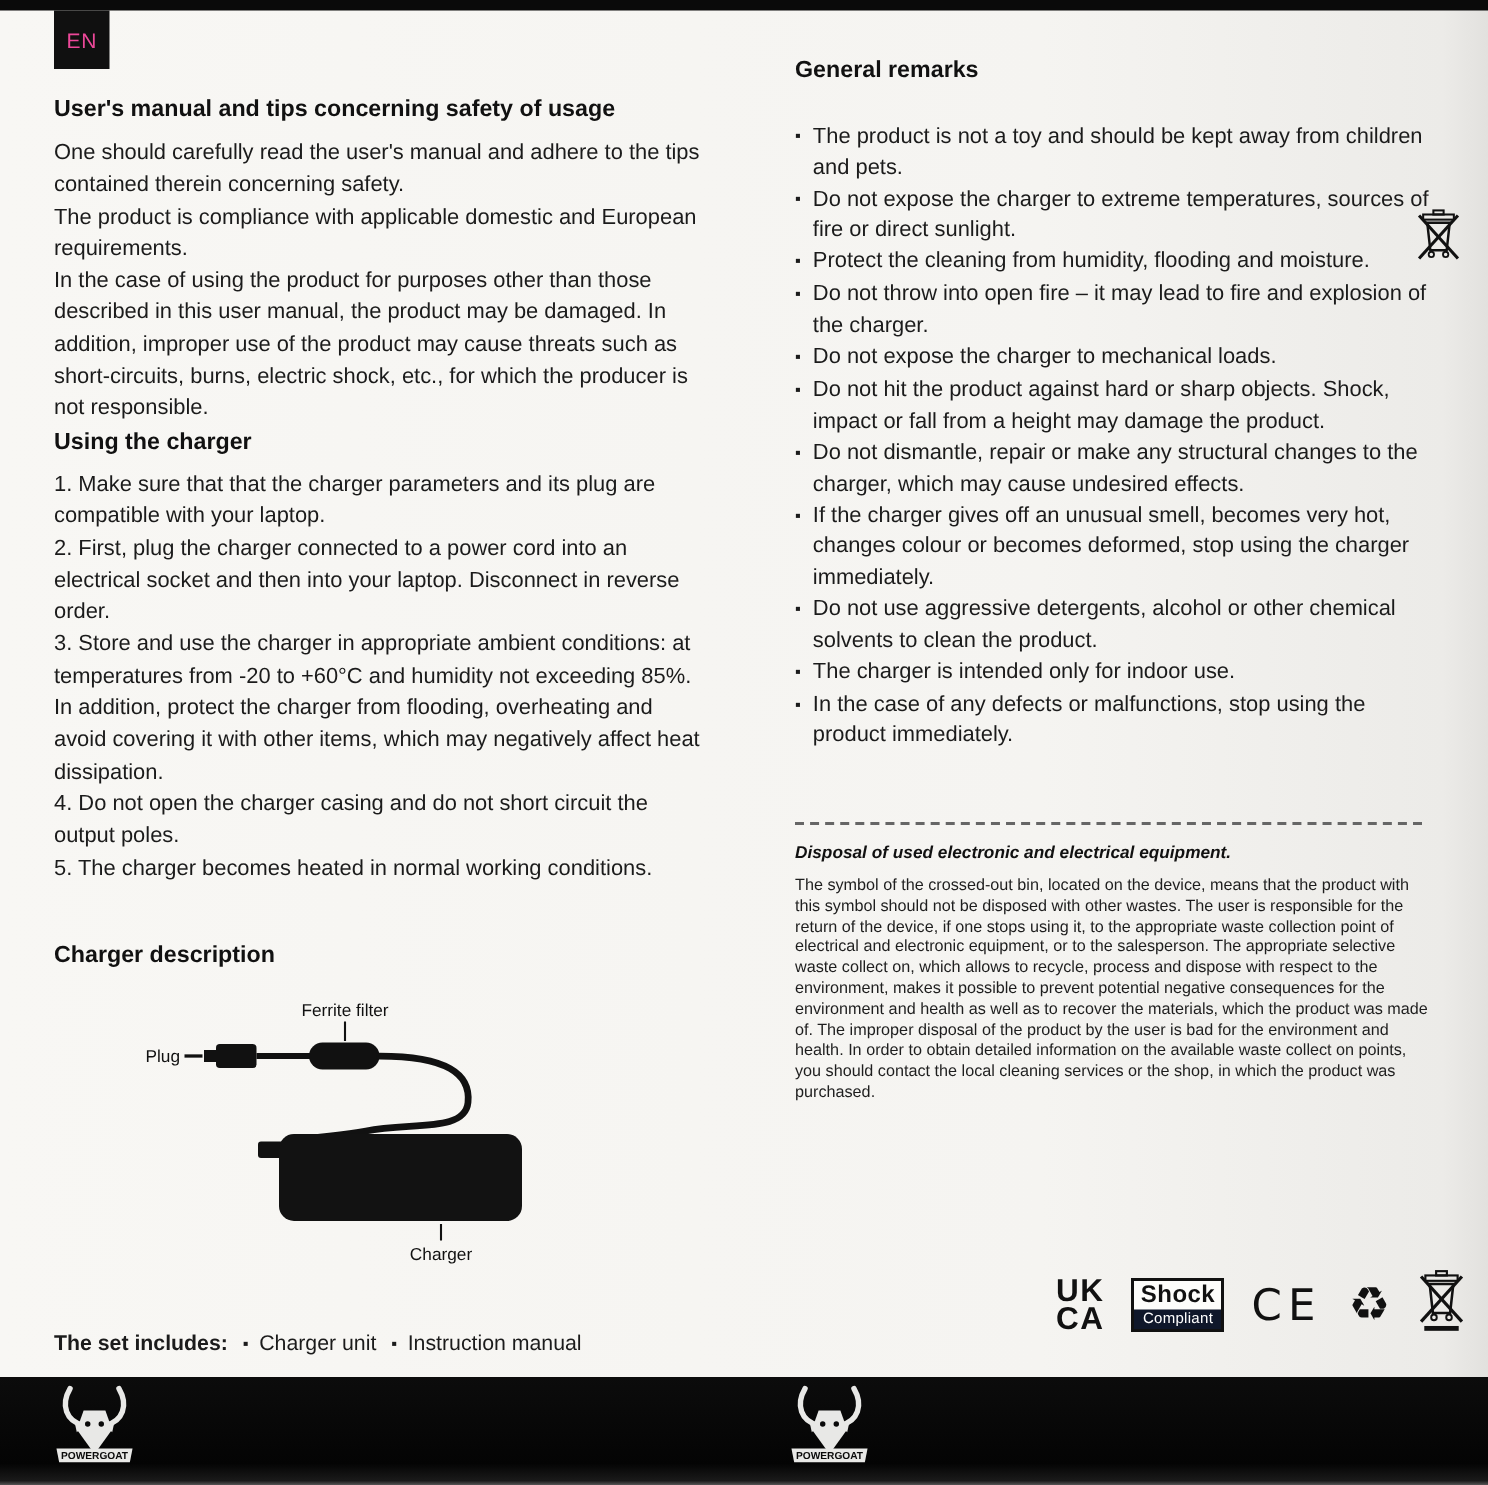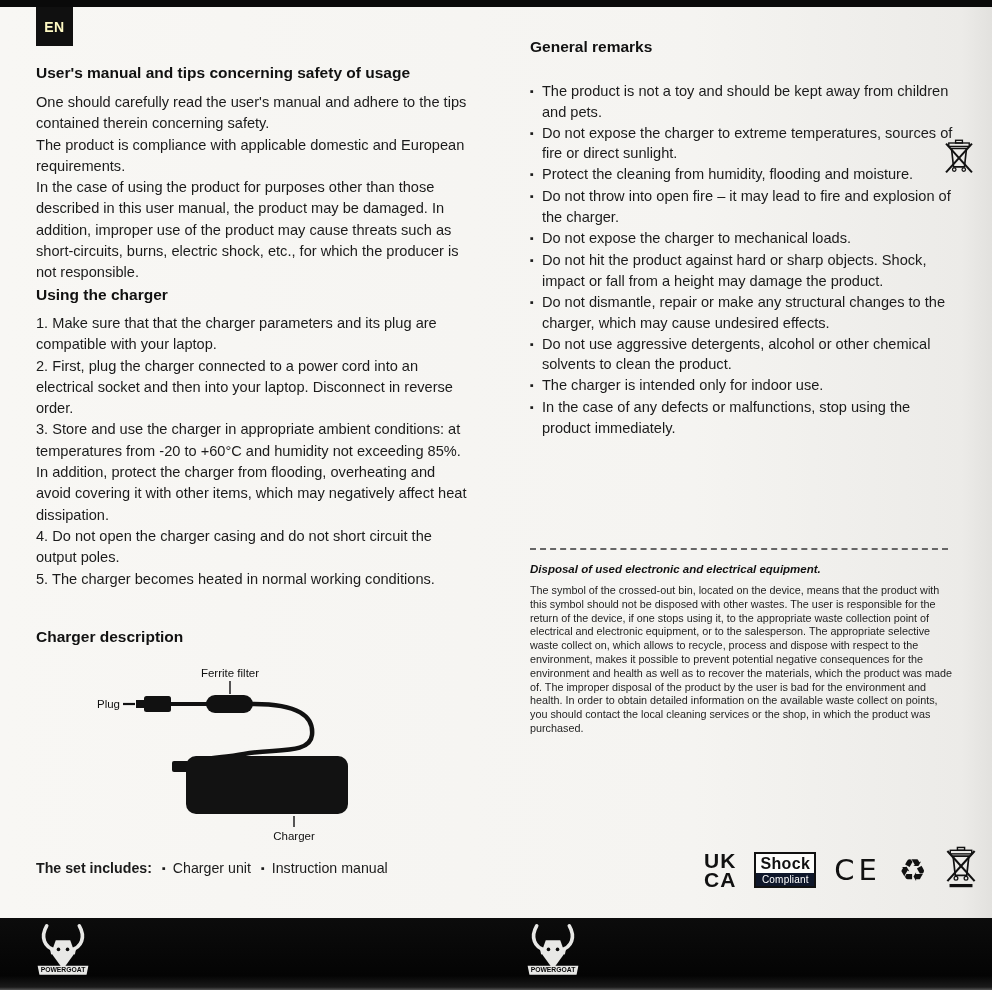--- a/index.html
+++ b/index.html
@@ -5,21 +5,21 @@
   * { margin:0; padding:0; box-sizing:border-box; }
   html,body { background:#ddd; }
   .page {
     position:relative; width:992px; height:990px; margin:0 auto;
     background:linear-gradient(90deg,#f8f7f4 0%,#f5f4f1 70%,#ecebe8 97%,#e2e1de 100%);
     font-family:"Liberation Sans", sans-serif; color:#1b1b1b; overflow:hidden;
   }
   .top-bar { position:absolute; top:0; left:0; right:0; height:7px; background:#0a0a0a; }
   .lang-badge {
     position:absolute; left:36px; top:7px; width:37px; height:39px; background:#101010;
-    color:#fef9c3; font-weight:bold; font-size:14px; display:flex; align-items:center; justify-content:center;
+    color:#ec4899; font-weight:normal; font-size:14px; display:flex; align-items:center; justify-content:center;
     letter-spacing:0.5px;
   }
   .h-main { font-size:15.5px; font-weight:bold; color:#111; }
   .body-txt { font-size:14.6px; line-height:21.3px; }
   .small-gap p { margin:0; }
 
   .sec { position:absolute; }
   .sec-l { left:36px; width:436px; }
   .sec-r { left:530px; width:430px; }
 
@@ -29,21 +29,21 @@
   .sq { flex:0 0 auto; }
   .sq::before { content:"▪"; font-size:11px; line-height:20.6px; position:relative; top:-1px; }
 
   .divider-dashed { border-top:2px dashed #666; width:418px; }
 
   .disposal-h { font-size:11.5px; font-weight:bold; color:#111;font-style:italic; }
   .disposal-b { font-size:10.8px; line-height:13.8px; color:#1e1e1e; width:424px; }
 
   .set-row { display:flex; gap:10px; align-items:baseline; font-size:14.2px; }
   .set-label { font-weight:bold; }
-  .set-item { display:flex; gap:7px; align-items:baseline; }
+  .set-item { display:flex; gap:7px; align-items:baseline;margin-top:28px; }
 
   .marks-row { position:absolute; left:704px; top:846px; display:flex; align-items:center; gap:18px; }
   .ukca { font-weight:bold; font-size:21px; line-height:19px; letter-spacing:1px; color:#111; }
   .rohs { border:2.5px solid #111; width:62px; text-align:center; background:#fdfdfb; }
   .rohs-top { font-weight:bold; font-size:16px; line-height:19px; color:#111; letter-spacing:0.3px; }
   .rohs-bot { background:#0f172a; color:#fff; font-size:10px; line-height:13px; padding:0 1px; letter-spacing:0.2px; }
   .ce { font-size:29px; letter-spacing:4px; color:#111; font-family:"DejaVu Sans", sans-serif; }
   .recycle { font-size:31px; color:#111; font-family:"DejaVu Sans", sans-serif; }
 
   .bin-top { position:absolute; left:944px; top:138px; }
@@ -149,20 +149,24 @@
         <span class="sq"></span>
         <span>Do not expose the charger to mechanical loads.</span>
       </div>
     <div class="bullet-item">
         <span class="sq"></span>
         <span>Do not hit the product against hard or sharp objects. Shock, impact or fall from a height may damage the product.</span>
       </div>
     <div class="bullet-item">
         <span class="sq"></span>
         <span>Do not dismantle, repair or make any structural changes to the charger, which may cause undesired effects.</span>
+      </div>
+    <div class="bullet-item">
+        <span class="sq"></span>
+        <span>If the charger gives off an unusual smell, becomes very hot, changes colour or becomes deformed, stop using the charger immediately.</span>
       </div>
     <div class="bullet-item">
         <span class="sq"></span>
         <span>Do not use aggressive detergents, alcohol or other chemical solvents to clean the product.</span>
       </div>
     <div class="bullet-item">
         <span class="sq"></span>
         <span>The charger is intended only for indoor use.</span>
       </div>
     <div class="bullet-item">

